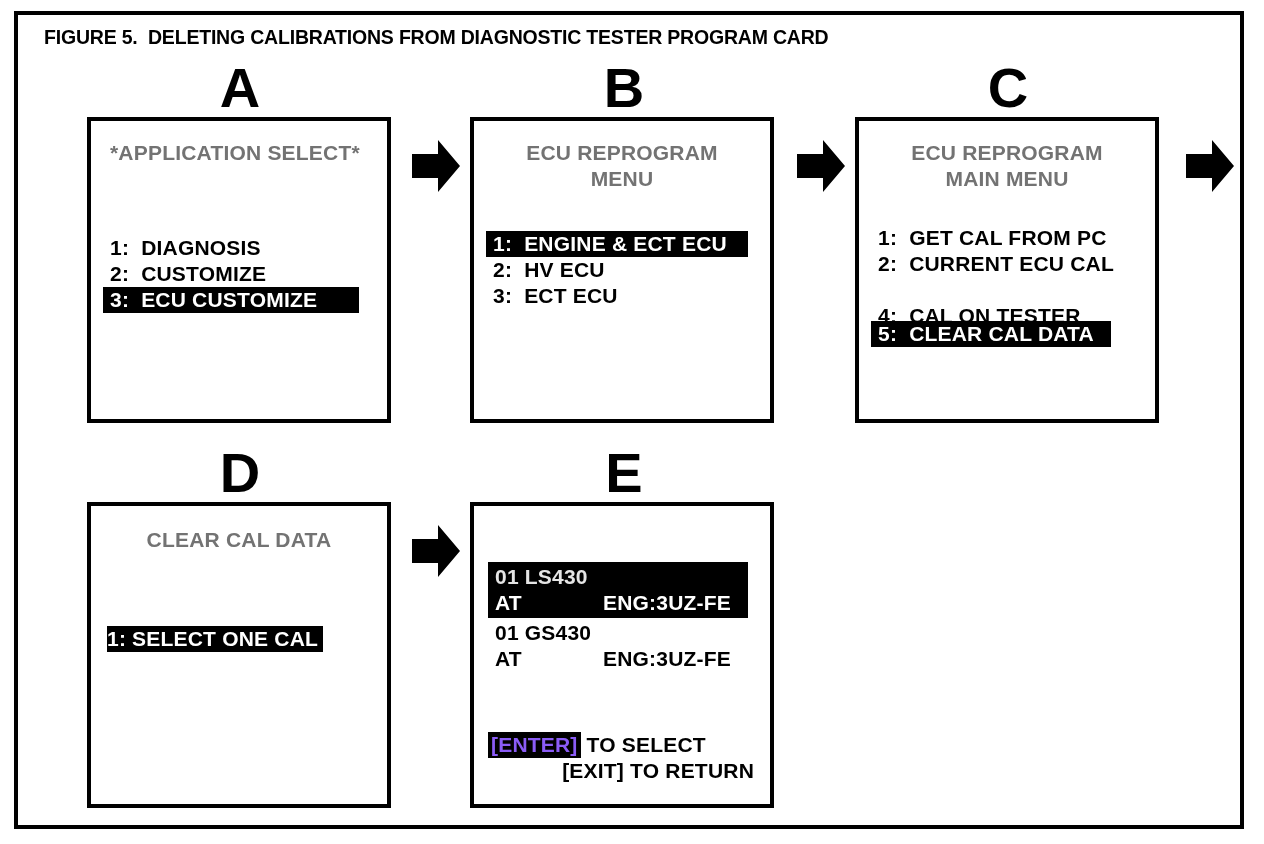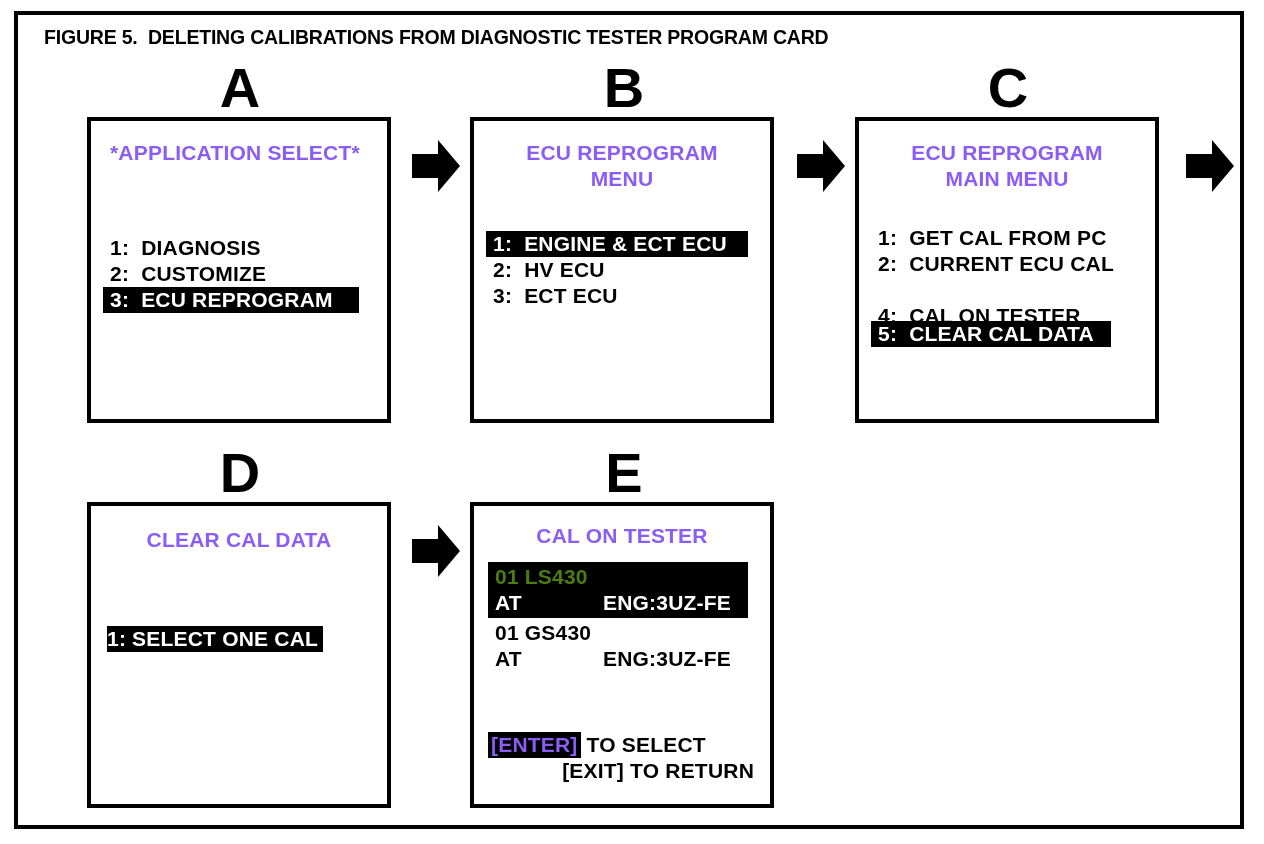--- a/index.html
+++ b/index.html
@@ -63,21 +63,21 @@
     width: 100%;
     height: 100%;
   }
   .scr-title {
     position: absolute;
     width: 100%;
     text-align: center;
     font-size: 21px;
     font-weight: bold;
     letter-spacing: 0.2px;
-    color: #8b5cf6;
+    color: #737373;
     white-space: pre;
   }
   .menu-line {
     position: absolute;
     font-size: 21px;
     font-weight: bold;
     letter-spacing: 0.2px;
     color: #000;
     white-space: pre;
     line-height: 26px;
@@ -114,21 +114,21 @@
   <div class="figure-title">FIGURE 5.  DELETING CALIBRATIONS FROM DIAGNOSTIC TESTER PROGRAM CARD</div>
 
   <div class="panel-letter" style="left:210px; top:60px;">A</div>
 
   <div class="screen" style="left:87px; top:117px; width:304px; height:306px;">
     <div class="screen-inner">
       <div class="scr-title" style="top:20px; text-align:left; padding-left:19px; box-sizing:border-box;">*APPLICATION SELECT*</div>
 
       <div class="menu-line" style="left:19px; top:114px;">1:  DIAGNOSIS</div>
       <div class="menu-line" style="left:19px; top:140px;">2:  CUSTOMIZE</div>
-      <div class="menu-line hl" style="left:12px; top:166px; width:256px; padding-left:7px; box-sizing:border-box;">3:  ECU REPROGRAM</div>
+      <div class="menu-line hl" style="left:12px; top:166px; width:256px; padding-left:7px; box-sizing:border-box;">3:  ECU CUSTOMIZE</div>
     </div>
   </div>
 
   <div class="arrow" style="left:412px; top:140px;">
     <svg width="48" height="52" viewBox="0 0 48 52" aria-hidden="true">
       <polygon points="0,14 26,14 26,0 48,26 26,52 26,38 0,38" fill="#000000"></polygon>
     </svg>
   </div>
 
   <div class="panel-letter" style="left:594px; top:60px;">B</div>
@@ -183,24 +183,23 @@
   <div class="arrow" style="left:412px; top:525px;">
     <svg width="48" height="52" viewBox="0 0 48 52" aria-hidden="true">
       <polygon points="0,14 26,14 26,0 48,26 26,52 26,38 0,38" fill="#000000"></polygon>
     </svg>
   </div>
 
   <div class="panel-letter" style="left:594px; top:445px;">E</div>
 
   <div class="screen" style="left:470px; top:502px; width:304px; height:306px;">
     <div class="screen-inner">
-      <div class="scr-title" style="top:18px;">CAL ON TESTER</div>
 
       <div class="hl-block" style="left:14px; top:56px; width:260px; height:56px;">
-        <div class="menu-line" style="left:7px; top:2px; color:#4d7c0f;">01 LS430</div>
+        <div class="menu-line" style="left:7px; top:2px; color:#e5e5e5;">01 LS430</div>
         <div class="menu-line" style="left:7px; top:28px; color:#fff;">AT</div>
         <div class="menu-line" style="left:115px; top:28px; color:#fff;">ENG:3UZ-FE</div>
       </div>
 
       <div style="position:absolute; left:14px; top:112px; width:260px; height:56px;">
         <div class="menu-line" style="left:7px; top:2px;">01 GS430</div>
         <div class="menu-line" style="left:7px; top:28px;">AT</div>
         <div class="menu-line" style="left:115px; top:28px;">ENG:3UZ-FE</div>
       </div>
 

